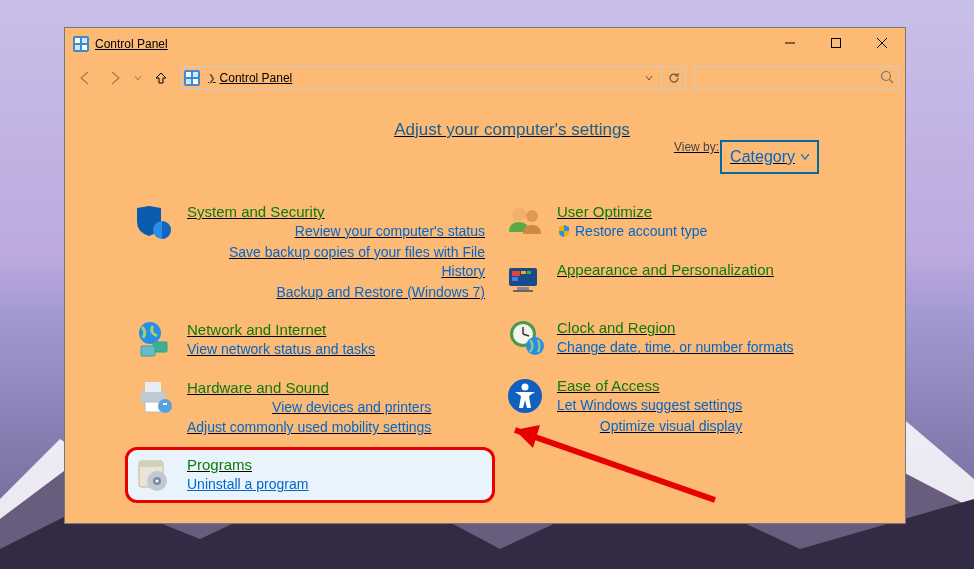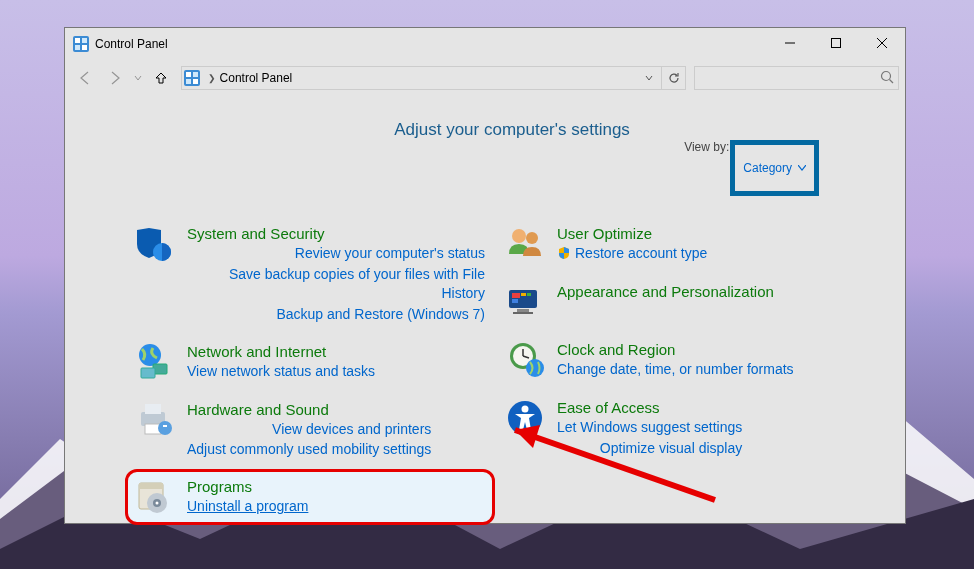--- a/index.html
+++ b/index.html
@@ -3,21 +3,21 @@
 <meta charset="utf-8">
 <style>
   * { box-sizing: border-box; margin: 0; padding: 0; font-family: "Segoe UI", Tahoma, sans-serif; }
   body {
     width: 974px; height: 569px;
     background: linear-gradient(180deg, #c8bfe8 0%, #bda9e0 45%, #a39ad2 55%, #6a5f8f 100%);
     position: relative; overflow: hidden;
   }
   .window {
     position: absolute; left: 64px; top: 27px; width: 842px; height: 497px;
-    background: #e5e5e5; border: 1px solid #777; z-index: 2;
+    background: #fdba74; border: 1px solid #777; z-index: 2; text-decoration: underline;
   }
   .titlebar { height: 32px; display: flex; align-items: center; padding-left: 8px; position: relative; }
   .title-icon { width: 16px; height: 16px; margin-right: 6px; }
   .title-text { font-size: 12px; color: #000; }
   .winbtns { position: absolute; right: 0; top: 0; display: flex; }
   .winbtn { width: 46px; height: 30px; display: flex; align-items: center; justify-content: center; cursor: pointer; }
   .winbtn svg { stroke: #000; }
   .navbar { height: 36px; display: flex; align-items: center; padding: 0 6px; gap: 2px; }
   .navbtn { width: 28px; height: 28px; display: flex; align-items: center; justify-content: center; cursor: pointer; }
   .navbtn.disabled { opacity: 0.35; cursor: default; }
@@ -31,21 +31,21 @@
   .addrbar .drop { border-left: none; }
   .addrbar .refresh { border-left: 1px solid #ccc; }
   .searchbox { width: 205px; height: 24px; border: 1px solid #ccc; margin-left: 6px; display: flex; align-items: center; position: relative; }
   .searchbox input { border: none; outline: none; width: 100%; font-size: 12px; padding: 0 24px 0 6px; height: 100%; background: transparent; }
   .searchbox .sicon { position: absolute; right: 4px; top: 3px; }
   .content { padding: 24px 16px 0 70px; position: relative; }
   .heading-row { display: flex; align-items: center; flex-direction: column; }
   .heading { font-size: 17px; color: #1b5e8e; font-weight: 400; }
   .viewby-area { margin-left: auto; margin-right: 70px; display: flex; align-items: flex-start; gap: 1px; font-size: 12px; }
   .viewby-label { color: #444; }
-  .viewby-select { border: 5px solid #0369a1; padding: 16px 8px; color: #0066cc; display: flex; align-items: center; gap: 6px; cursor:pointer; font-size:12px; }
+  .viewby-select { border: 2px solid #0369a1; padding: 6px 8px; color: #0066cc; display: flex; align-items: center; gap: 6px; cursor:pointer; font-size:16px; }
   .columns { display: flex; margin-top: 28px; gap: 20px; }
   .col { display: flex; flex-direction: column; gap: 18px; }
   .col.left { width: 350px; }
   .col.right { width: 320px; }
   .cat { display: flex; gap: 12px; }
   .caticon { width: 40px; height: 40px; flex-shrink: 0; }
   .catbody { padding-top: 1px; }
   .cattitle { color: #0c7a0c; font-size: 15px; font-weight: 400; cursor: pointer; }
   .catlink { display: block; color: #0066cc; font-size: 14px; margin-top: 2px; cursor: pointer; line-height: 1.35; text-align: right; }
   .iconlink { display: inline-flex; align-items: center; gap: 4px; }

